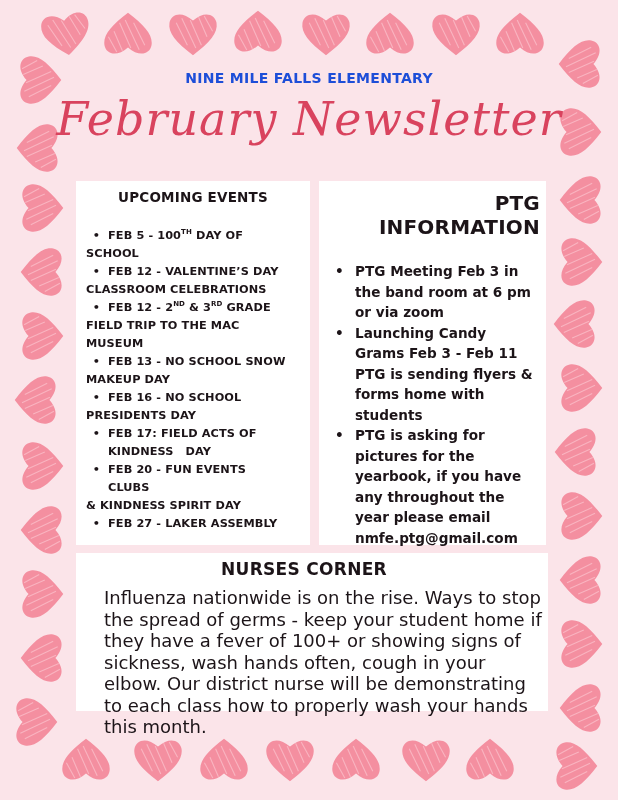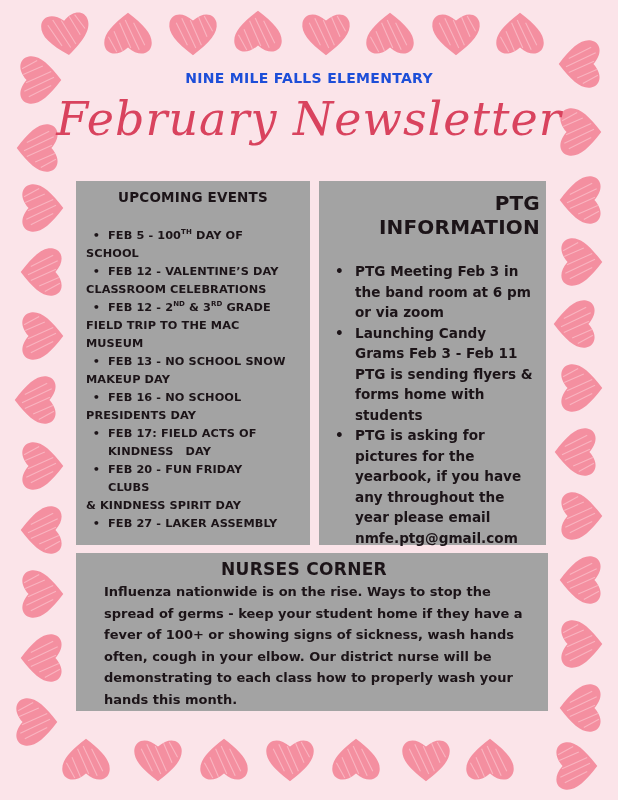--- a/index.html
+++ b/index.html
@@ -31,21 +31,21 @@
     text-align: center;
     font-family: "DejaVu Serif", serif;
     font-style: italic;
     font-size: 46px;
     color: #d9435e;
     letter-spacing: 1px;
   }
 
   .box {
     position: absolute;
-    background: #a3a3a3;
+    background: #ffffff;
   }
   .box-events { left: 76px; top: 181px; width: 234px; height: 364px; padding: 8px 10px 0 10px; }
   .box-ptg    { left: 319px; top: 181px; width: 227px; height: 364px; padding: 10px 6px 0 12px; }
   .box-nurse  { left: 76px; top: 553px; width: 472px; height: 158px; padding: 6px 14px 0 28px; }
 
   .box-title {
     font-weight: bold;
     font-size: 13.5px;
     text-align: center;
     letter-spacing: 0.2px;
@@ -75,24 +75,24 @@
   .ptg-item .bullet { position: absolute; left: 4px; top: 0; }
 
   .nurse-title {
     font-weight: bold;
     font-size: 17px;
     text-align: center;
     letter-spacing: 0.3px;
     padding-right: 30px;
   }
   .nurse-body {
-    font-weight: bold;
-    font-size: 13px;
+    font-weight: normal;
+    font-size: 18px;
     line-height: 21.5px;
-    margin-top: 2px;
+    margin-top: 8px;
     width: 440px;
   }
 </style>
 </head>
 <body>
 
 <div class="hearts">
 
   <div class="heart" style="left:38px;top:6px;transform:rotate(-8deg)">
       <svg viewBox="0 0 100 100">
@@ -352,21 +352,21 @@
     </li>
     <li class="event">
       <span class="bullet">•</span><span class="date">FEB 16</span><span> - </span><span>NO SCHOOL</span>
       <span style="display:block">PRESIDENTS DAY</span>
     </li>
     <li class="event">
       <span class="bullet">•</span><span class="date">FEB 17:</span><span> </span><span>FIELD ACTS OF</span>
       <span class="cont-indent" style="white-space:pre">KINDNESS   DAY</span>
     </li>
     <li class="event">
-      <span class="bullet">•</span><span class="date">FEB 20</span><span> - </span><span>FUN FRIDAY</span>
+      <span class="bullet">•</span><span class="date">FEB 20</span><span> - </span><span>FUN EVENTS</span>
       <span class="cont-indent">CLUBS</span>
       <span style="display:block">&amp; KINDNESS SPIRIT DAY</span>
     </li>
     <li class="event">
       <span class="bullet">•</span><span class="date">FEB 27</span><span> - </span><span>LAKER ASSEMBLY</span>
     </li>
   </ul>
 </section>
 
 <section class="box box-ptg">

